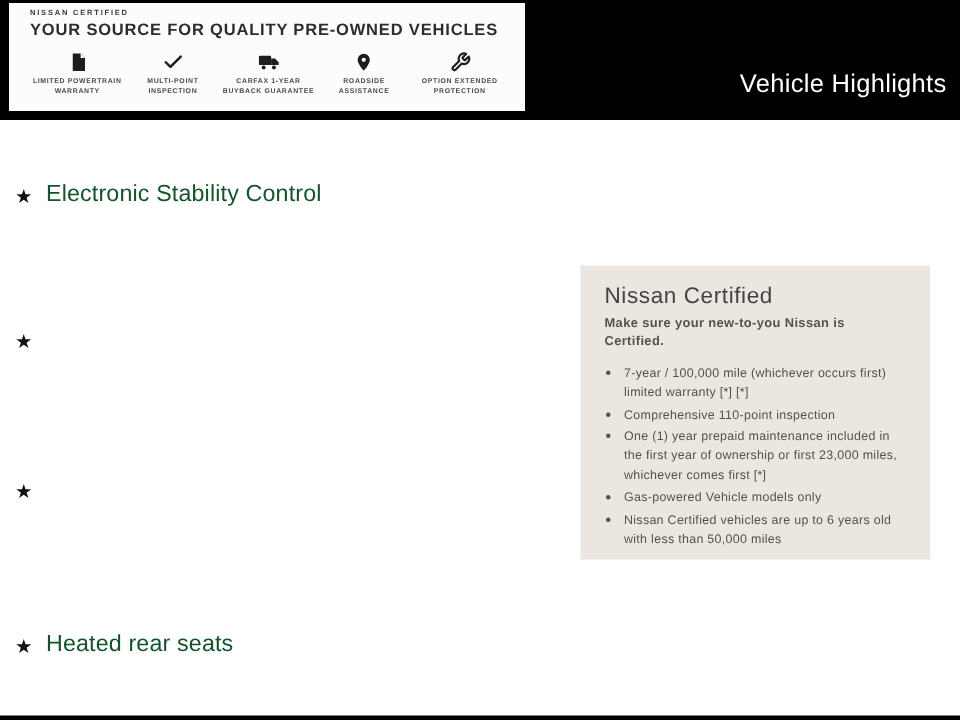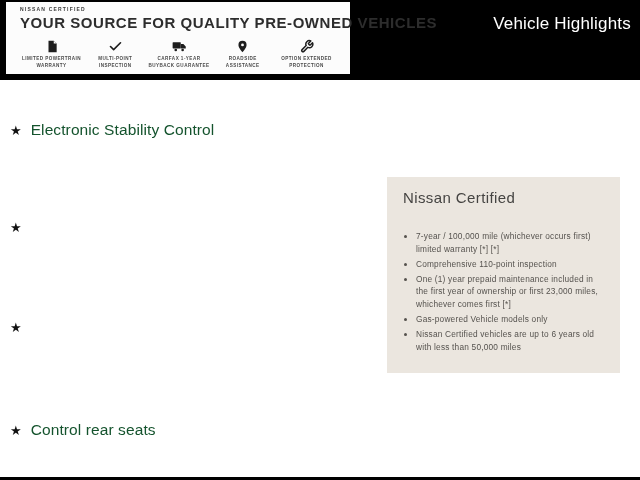--- a/index.html
+++ b/index.html
@@ -2,45 +2,45 @@
 <html><head>
 <meta charset="utf-8">
 <style>
   * { margin: 0; padding: 0; box-sizing: border-box; }
   html, body { width: 640px; height: 480px; background: #fff; }
   body { font-family: "Liberation Sans", sans-serif; }
   .screen { position: relative; width: 640px; height: 480px; background: #ffffff; overflow: hidden; }
 
   
   .top-bar { position: absolute; left: 0; top: 0; width: 640px; height: 80px; background: #000000; }
-  .header-title { position: absolute; top: 14px; right: 9px; color: #ffffff; font-size: 17px; font-weight: 400; letter-spacing: 0.2px; }
+  .header-title { position: absolute; top: 46px; right: 9px; color: #ffffff; font-size: 17px; font-weight: 400; letter-spacing: 0.2px; }
 
   
   .banner-card { position: absolute; left: 6px; top: 2px; width: 344px; height: 72px; background: #fcfcfc; padding: 4px 12px 3px 14px; }
   .brand-label { font-size: 5px; font-weight: 700; letter-spacing: 1.2px; color: #3a3a3a; }
-  .banner-headline { margin-top: 2px; font-size: 15px; font-weight: 700; letter-spacing: 0.55px; color: #2d2d2d; white-space: nowrap; }
+  .banner-headline { margin-top: 2px; font-size: 11px; font-weight: 700; letter-spacing: 0.55px; color: #2d2d2d; white-space: nowrap; }
   .benefits-row { margin-top: 7px; display: flex; justify-content: space-between; align-items: flex-start; }
   .benefit { width: 63px; display: flex; flex-direction: column; align-items: center; text-align: center; }
   .benefit .b-icon { height: 16px; display: flex; align-items: center; justify-content: center; }
   .benefit .b-label { margin-top: 2px; font-size: 4.6px; font-weight: 700; letter-spacing: 0.45px; color: #4a4a4a; line-height: 1.5; text-transform: uppercase; }
 
   
   .feature-row { position: absolute; left: 10px; display: flex; align-items: center; }
   .feature-row .star { font-size: 13px; color: #111; margin-right: 9px; line-height: 1; }
   .feature-row .f-label { font-size: 15.5px; color: #14532d; letter-spacing: 0.1px; }
   .feature-0 { top: 121px; }
   .feature-1 { top: 221px; }
   .feature-2 { top: 321px; }
   .feature-3 { top: 421px; }
 
   
   .certified-panel { position: absolute; left: 387px; top: 177px; width: 233px; height: 196px; background: #EBE6DF; padding: 12px 14px 10px 16px; }
   .cp-title { font-size: 15px; font-weight: 500; color: #454442; letter-spacing: 0.4px; }
   .cp-subtitle { margin-top: 3px; font-size: 8.6px; font-weight: 700; color: #55524e; letter-spacing: 0.25px; line-height: 1.45; width: 180px; }
-  .cp-bullets { margin-top: 24px; padding-left: 13px; list-style: disc; }
+  .cp-bullets { margin-top: 8px; padding-left: 13px; list-style: disc; }
   .cp-bullets li { font-size: 8.3px; color: #55524e; letter-spacing: 0.2px; line-height: 1.55; margin-bottom: 2px; width: 190px; }
 
   
   .bottom-bar { position: absolute; left: 0; bottom: 0; width: 640px; height: 3px; background: #000000; }
 
   svg { display: block; }
 </style>
 </head>
 <body>
 
@@ -113,25 +113,26 @@
     <span class="f-label">Electronic Stability Control</span>
   </div>
   <div class="feature-row feature-1">
     <span class="star">★</span>
   </div>
   <div class="feature-row feature-2">
     <span class="star">★</span>
   </div>
   <div class="feature-row feature-3">
     <span class="star">★</span>
-    <span class="f-label">Control rear seats</span>
+    <span class="f-label">Heated rear seats</span>
   </div>
 
   <div class="certified-panel">
     <div class="cp-title">Nissan Certified</div>
+    <div class="cp-subtitle">Make sure your new-to-you Nissan is Certified.</div>
     <ul class="cp-bullets">
       <li>7-year / 100,000 mile (whichever occurs first) limited warranty [*] [*]</li>
       <li>Comprehensive 110-point inspection</li>
       <li>One (1) year prepaid maintenance included in the first year of ownership or first 23,000 miles, whichever comes first [*]</li>
       <li>Gas-powered Vehicle models only</li>
       <li>Nissan Certified vehicles are up to 6 years old with less than 50,000 miles</li>
     </ul>
   </div>
 
   <div class="bottom-bar"></div>

